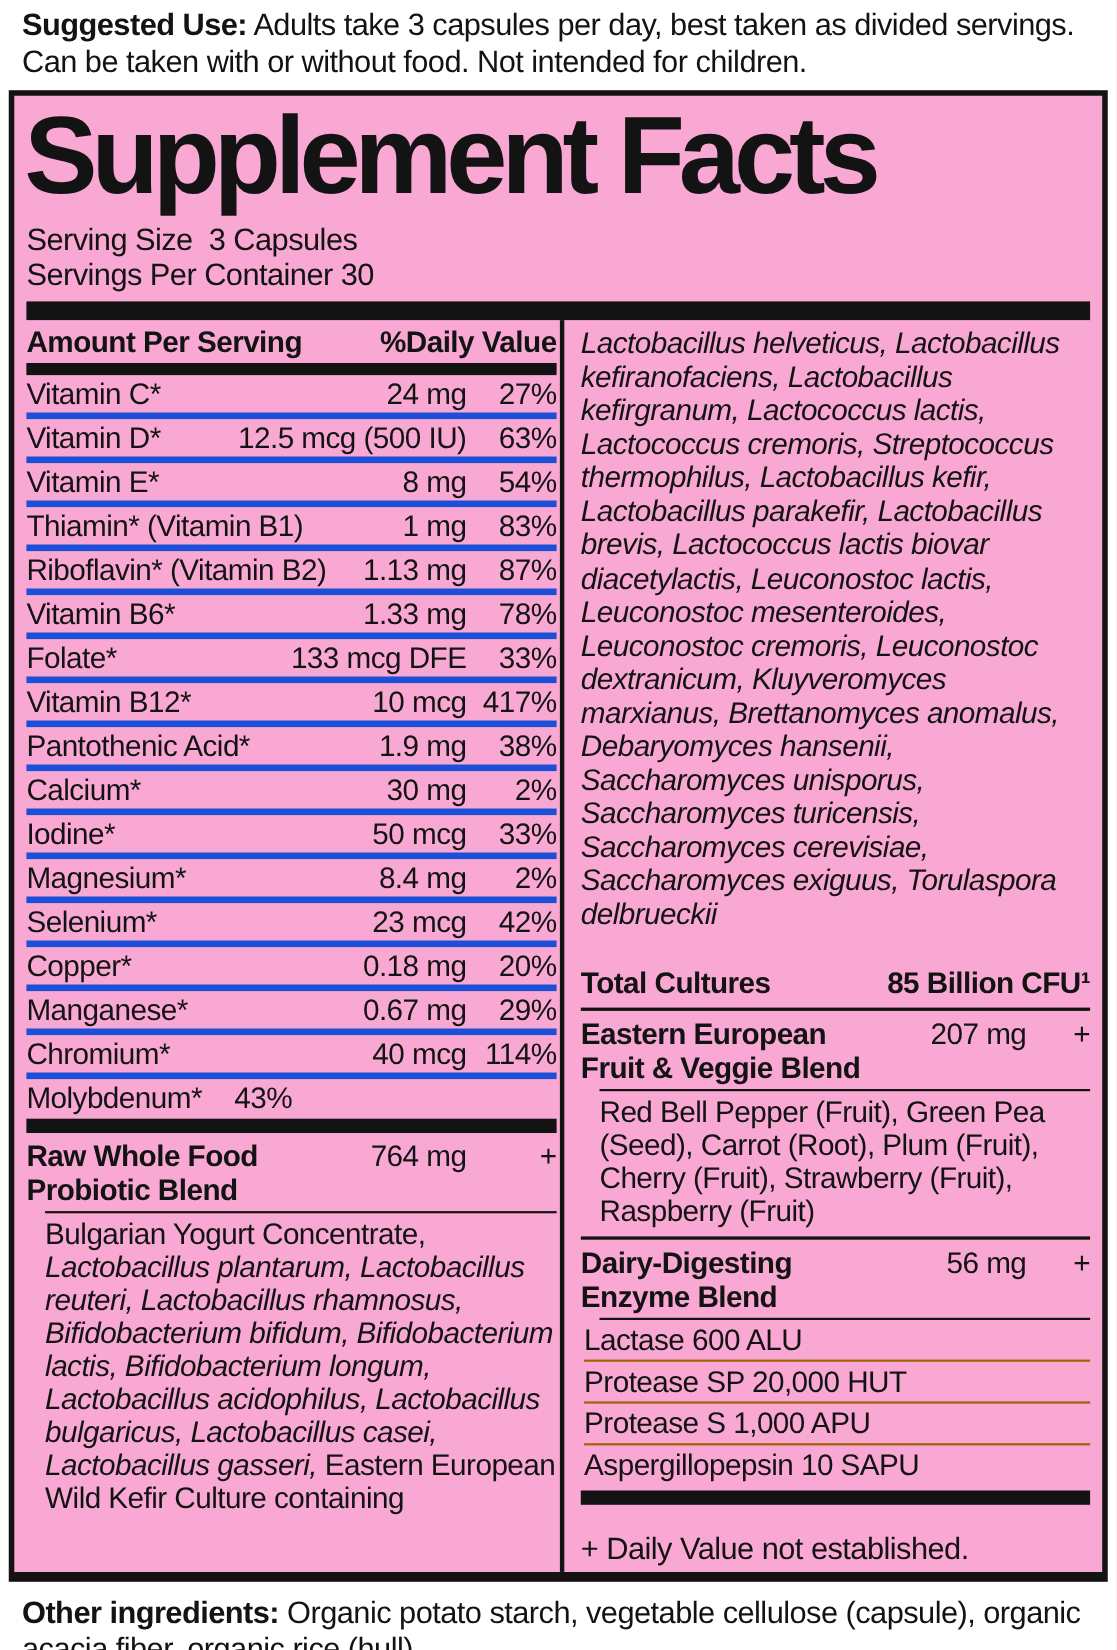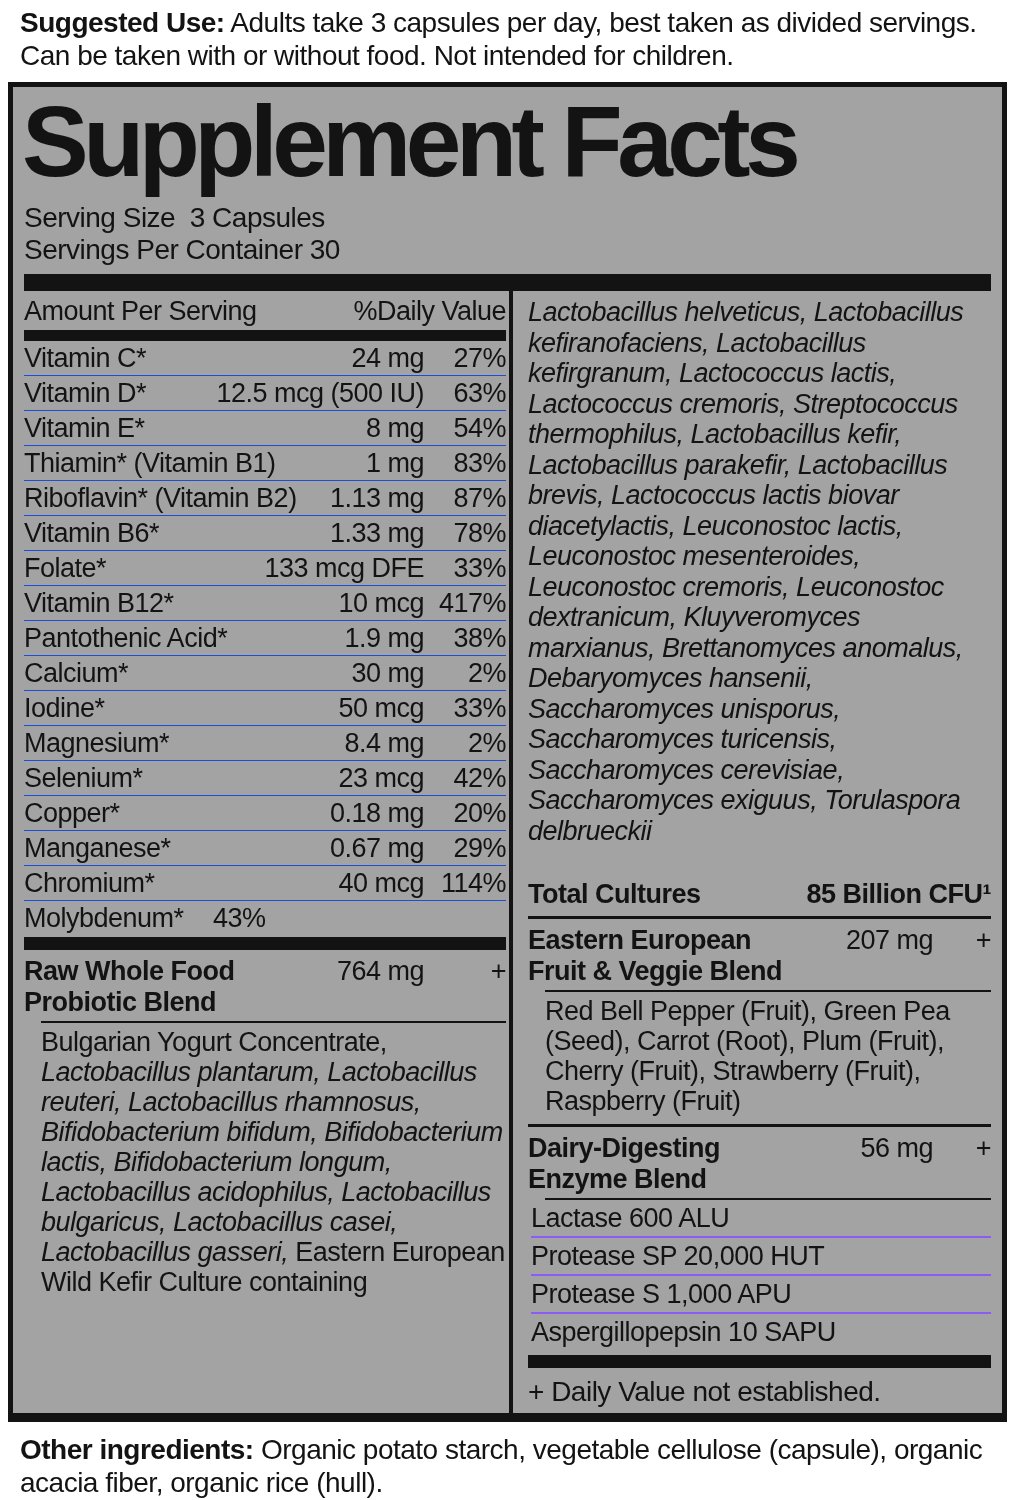--- a/index.html
+++ b/index.html
@@ -19,21 +19,21 @@
     font-size: 28px;
     line-height: 33px;
   }
 
   
   .facts-box {
     margin: 0 8px;
     border: 5px solid #131313;
     border-bottom-width: 9px;
     padding: 0 11px;
-    background: #a3a3a3;
+    background: #f9a8d4;
   }
   .panel-title {
     font-size: 100px;
     line-height: 1.02;
     font-weight: bold;
     letter-spacing: -5.5px;
     margin: 3px 0 10px -2px;
     white-space: nowrap;
   }
   .serving-line {
@@ -44,31 +44,31 @@
   .bar-full { height: 17px; background: #131313; margin-top: 9px; }
 
   
   .columns { display: flex; align-items: stretch; }
   .col-left { width: 482px; flex: none; display: flex; flex-direction: column; }
   .v-divider { width: 4px; background: #131313; margin-left: 3px; flex: none; }
   .col-right { flex: 1; padding-left: 15px; display: flex; flex-direction: column; }
 
   .col-head {
     display: flex; justify-content: space-between; align-items: baseline;
-    font-weight: normal; font-size: 27px; line-height: 30px;
+    font-weight: bold; font-size: 27px; line-height: 30px;
     padding: 5px 0 4px;
   }
   .bar-inner { height: 11px; background: #131313; }
 
   .n-row {
     display: flex; align-items: baseline;
     font-size: 27px; line-height: 30px;
     padding: 2px 0;
   }
-  .n-row + .n-row { border-top: 1px solid #1d4ed8; }
+  .n-row + .n-row { border-top: 6px solid #1d4ed8; }
   .n-name { white-space: nowrap; }
   .n-amount { flex: 1; text-align: right; white-space: nowrap; }
   .n-dv { width: 82px; flex: none; text-align: right; white-space: nowrap; }
 
   .bar-mid { height: 13px; background: #131313; margin-top: 2px; }
 
   .blend-head { display: flex; align-items: baseline; padding: 6px 0 3px; }
   .blend-name { font-weight: bold; font-size: 27px; line-height: 31px; }
   .blend-amount { flex: 1; text-align: right; font-size: 27px; align-self: flex-start; white-space: nowrap; }
   .blend-dv { width: 82px; flex: none; text-align: right; font-size: 27px; align-self: flex-start; }
@@ -85,23 +85,23 @@
     padding: 6px 0 4px;
   }
   .total-row {
     display: flex; justify-content: space-between; align-items: baseline;
     font-weight: bold; font-size: 27px; line-height: 31px;
     padding: 1px 0 6px;
     margin-top: 28px;
   }
   .sub-rows { margin-left: 3px; }
   .sub-row { font-size: 27px; line-height: 30px; padding: 3px 0; }
-  .sub-row + .sub-row { border-top: 2px solid #8b5cf6; }
+  .sub-row + .sub-row { border-top: 2px solid #a16207; }
   .bar-right { height: 13px; background: #131313; margin-top: 5px; }
-  .dv-note { font-size: 28px; line-height: 32px; padding: 8px 0 5px; }
+  .dv-note { font-size: 28px; line-height: 32px; padding: 24px 0 5px; }
   .col-left-spacer { margin-top: auto; }
 
   
   .footer { padding: 12px 14px 8px 20px; }
   .f-para { font-size: 28px; line-height: 32.5px; margin-bottom: 11px; }
 </style>
 </head>
 <body>
 
 <div class="suggested-use"><b>Suggested Use:</b><span> Adults take 3 capsules per day, best taken as divided servings. Can be taken with or without food. Not intended for children.</span></div>

